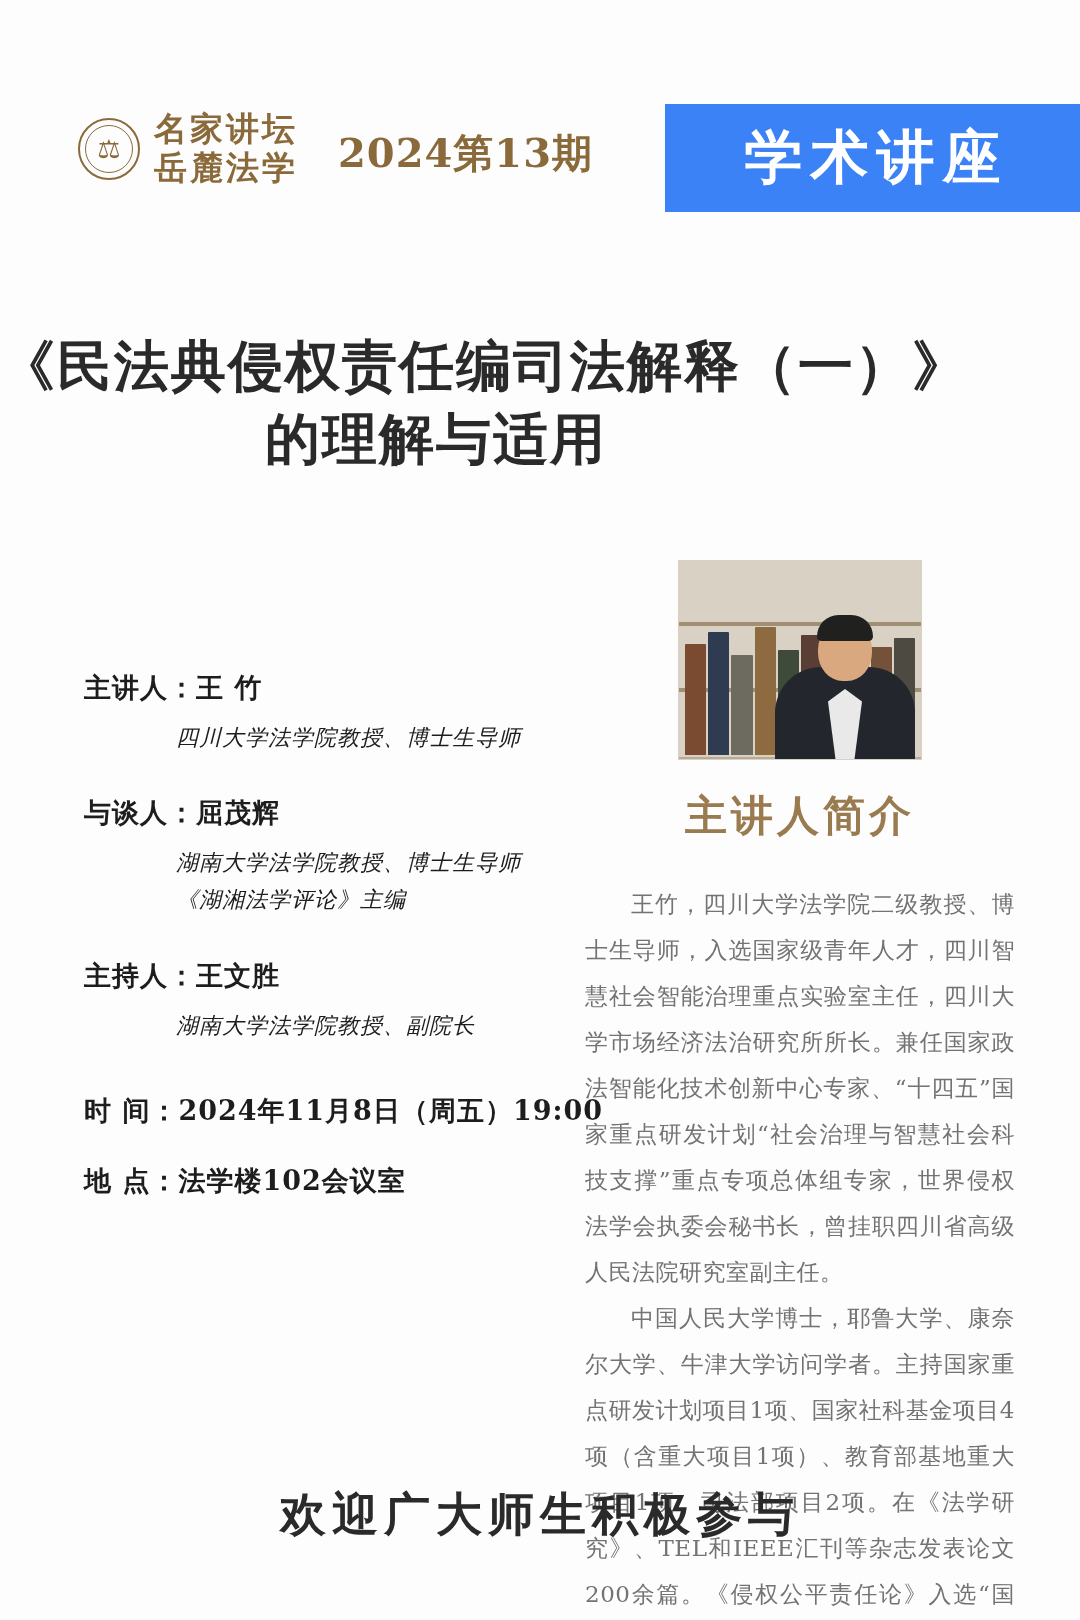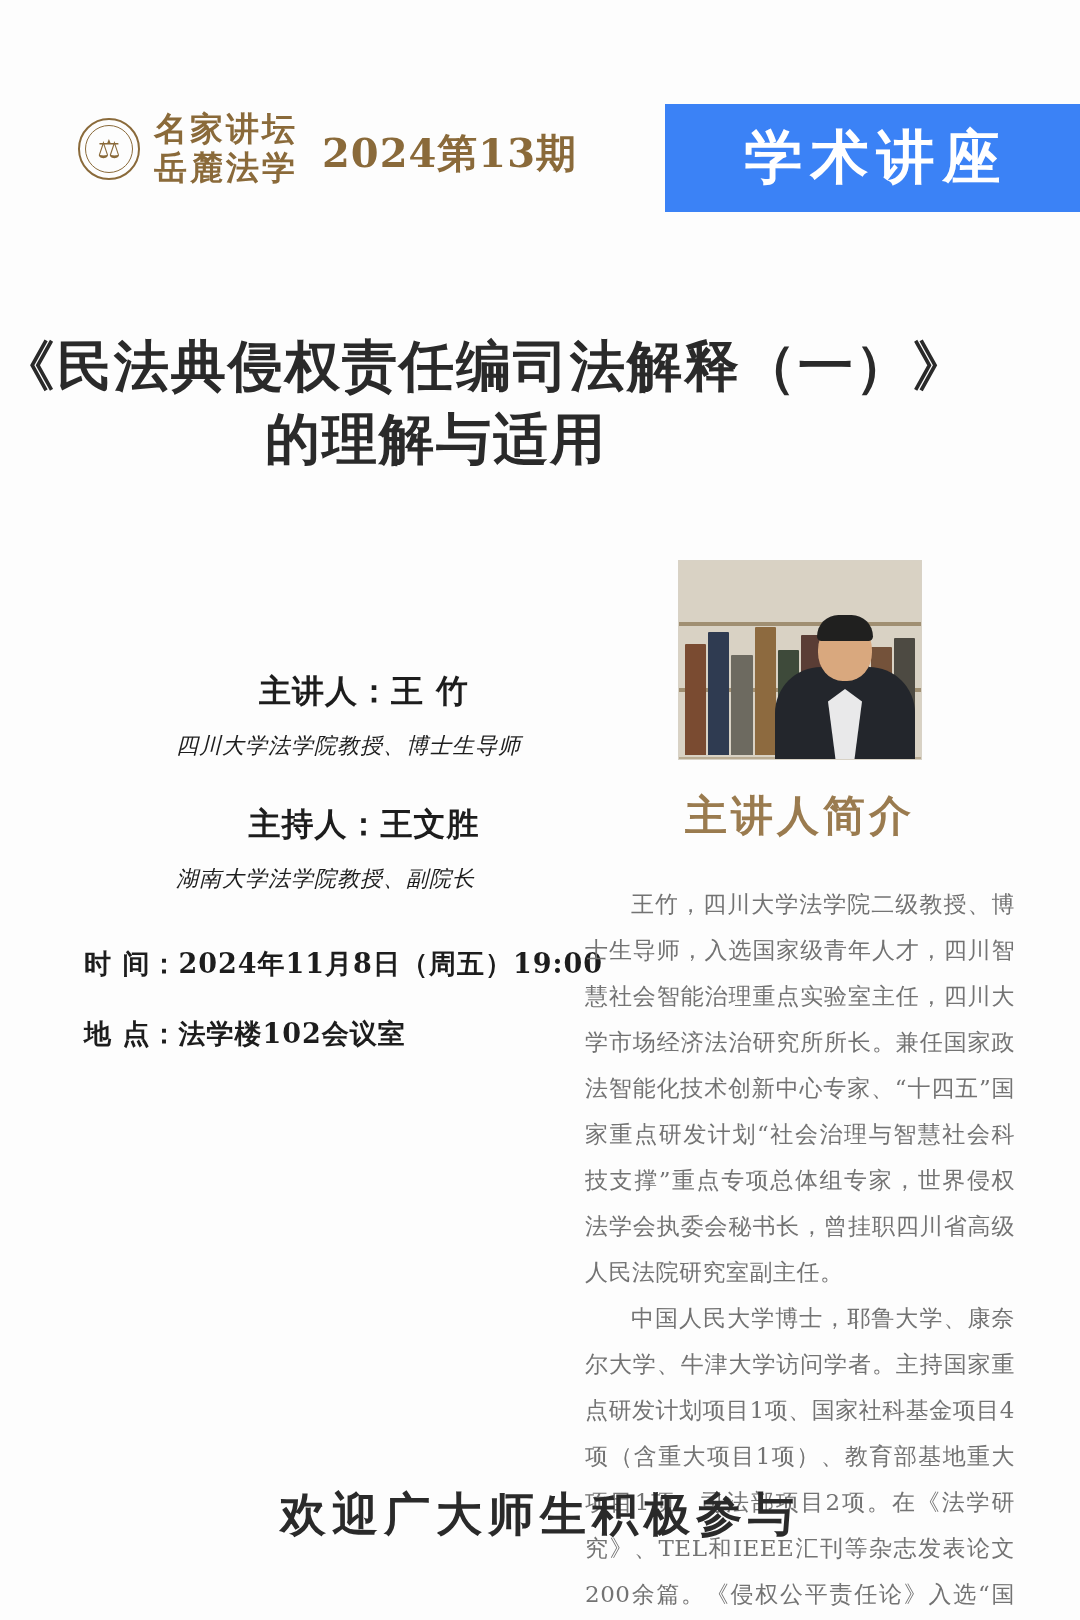--- a/index.html
+++ b/index.html
@@ -69,21 +69,21 @@
     font-size: 33px;
     letter-spacing: 3px;
     color: #8a6a3a;
   }
   .brand-bottom { margin-top: 4px; }
   .issue {
     font-family: "DejaVu Serif", serif;
     font-size: 40px;
     font-weight: bold;
     color: #8a6a3a;
-    margin-left: 10px;
+    margin-left: 26px;
     align-self: flex-end;
     padding-bottom: 4px;
     letter-spacing: 1px;
   }
   .header-tag {
     position: absolute;
     right: 0;
     top: 0;
     width: 415px;
     height: 108px;
@@ -124,23 +124,22 @@
     position: absolute;
     left: 84px;
     top: 670px;
     width: 560px;
     color: #1d1d1d;
   }
   .info-group { margin-bottom: 40px; }
   .info-head {
     font-family: "DejaVu Serif", serif;
     font-weight: bold;
-    font-size: 32px;
+    font-size: 27px;
     letter-spacing: 1px;
-    text-align: center;
   }
   .info-sub {
     font-family: "DejaVu Serif", serif;
     font-size: 22px;
     letter-spacing: 1px;
     margin-top: 14px;
     margin-left: 92px;
     line-height: 1.6;
     font-style: italic;
   }
@@ -286,20 +285,25 @@
     <div class="title-line">《民法典侵权责任编司法解释（一）》</div>
     <div class="title-line">的理解与适用</div>
   </div>
 
   <div class="info">
     <div class="info-group">
       <div class="info-head">主讲人：王  竹</div>
       <div class="info-sub">四川大学法学院教授、博士生导师</div>
     </div>
 
+    <div class="info-group">
+      <div class="info-head">与谈人：屈茂辉</div>
+      <div class="info-sub">湖南大学法学院教授、博士生导师</div>
+      <div class="info-sub" style="margin-top:2px;">《湖湘法学评论》主编</div>
+    </div>
 
     <div class="info-group">
       <div class="info-head">主持人：王文胜</div>
       <div class="info-sub">湖南大学法学院教授、副院长</div>
     </div>
 
     <div class="info-line" style="margin-top:50px;">时   间：2024年11月8日（周五）19:00</div>
     <div class="info-line">地   点：法学楼102会议室</div>
   </div>
 

